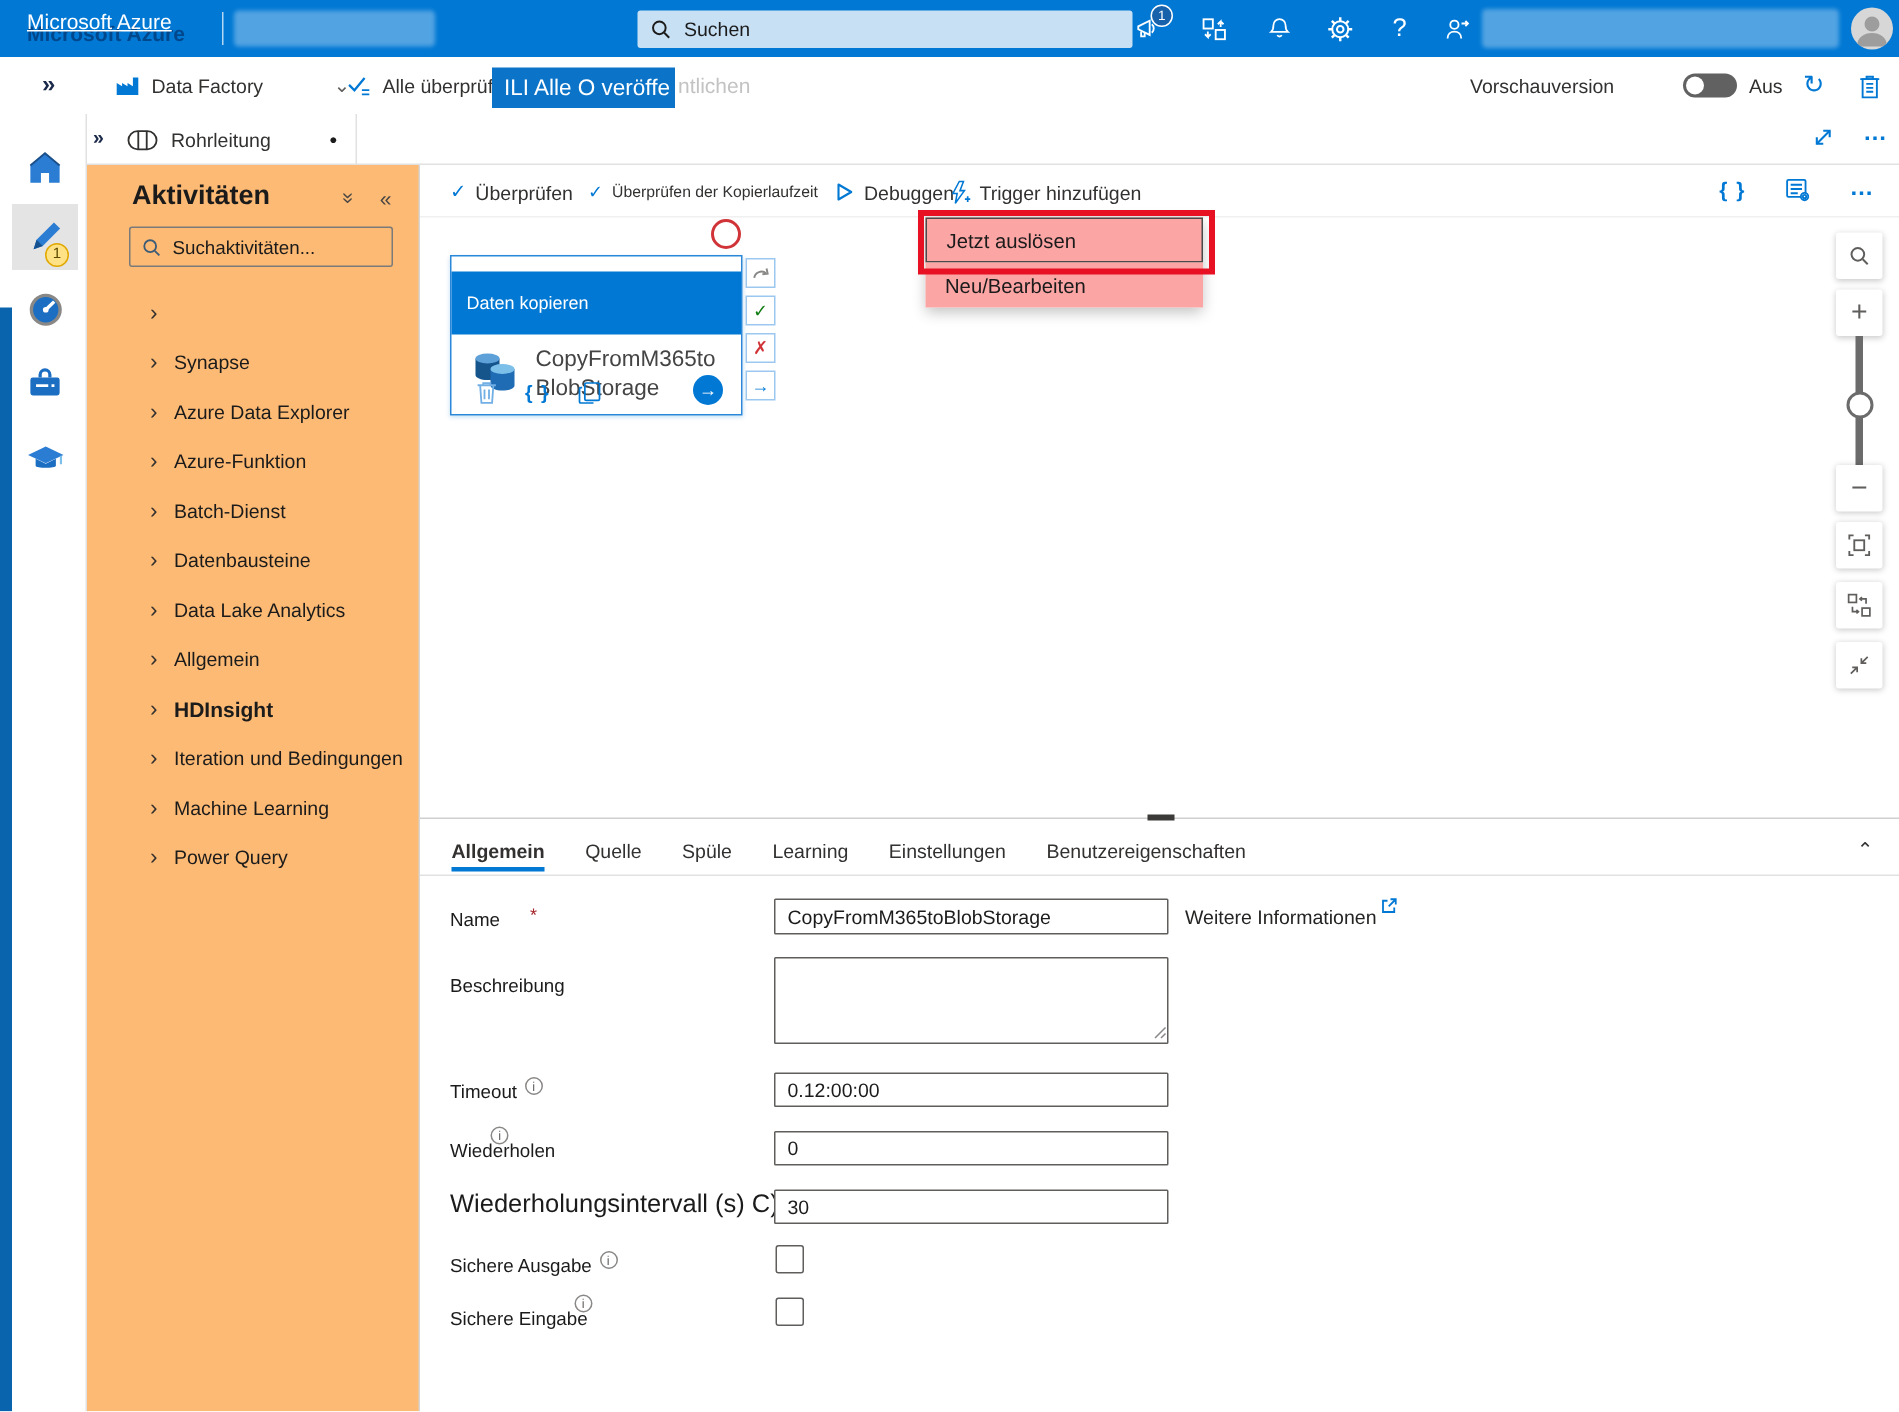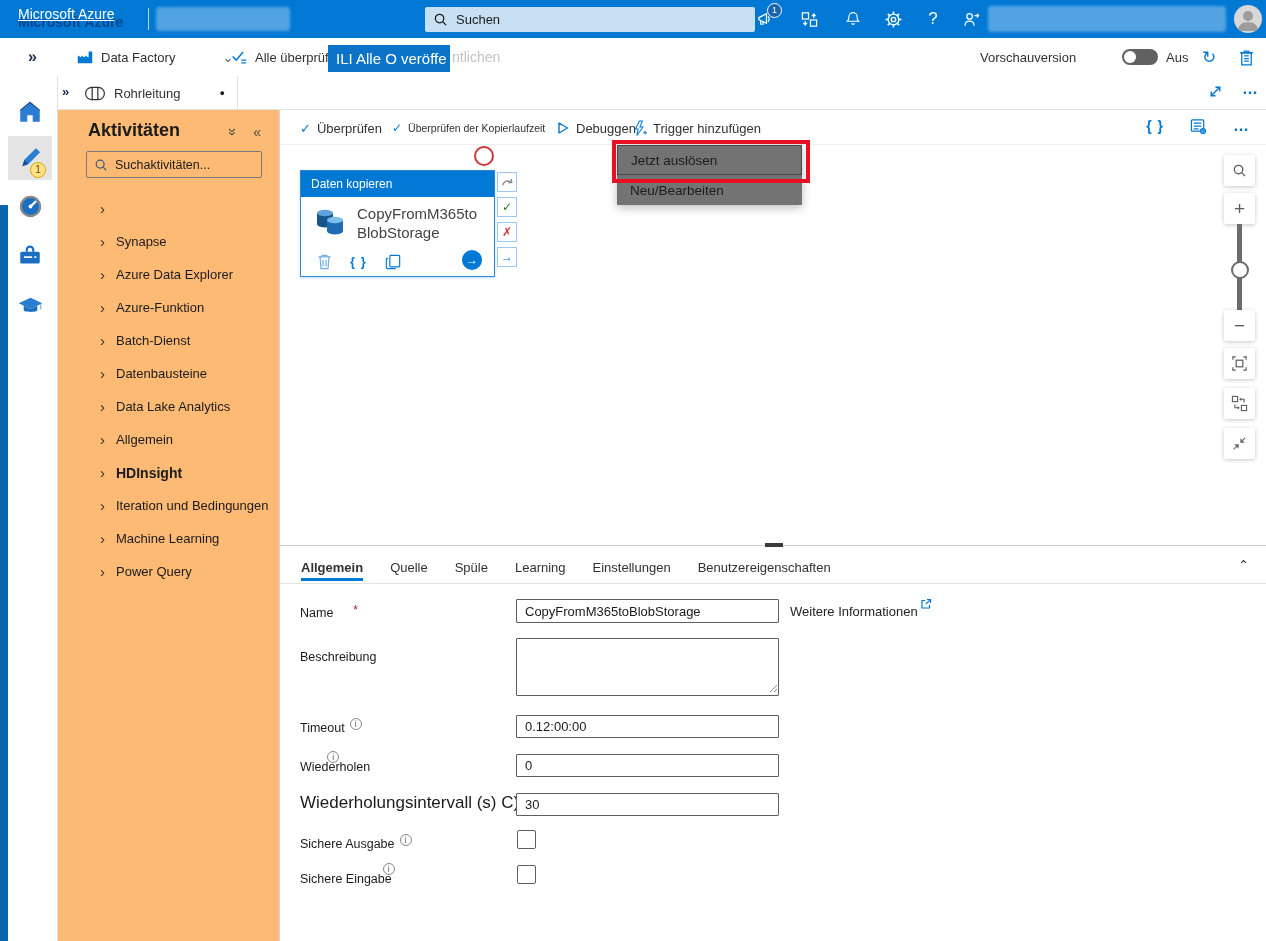--- a/index.html
+++ b/index.html
@@ -59,26 +59,26 @@
   .canvas { position:absolute; left:280px; top:110px; width:986px; height:435px; background:#fff; }
   .cv-toolbar { position:absolute; left:0; top:0; width:986px; height:35px; border-bottom:1px solid #f0f0f0; }
   .cv-btn { position:absolute; top:7px; height:22px; display:flex; align-items:center; gap:6px; font-size:13px; color:#323130; }
   .cv-btn .blue { color:#0078d4; }
   .cv-right { position:absolute; right:16px; top:7px; display:flex; gap:26px; align-items:center; color:#0078d4; }
   .braces-glyph { font-size:14px; font-weight:bold; color:#0078d4; letter-spacing:1px; }
   .ellipsis-glyph { font-size:16px; font-weight:bold; color:#0078d4; letter-spacing:1px; }
 
   .red-box { position:absolute; left:332px; top:30px; width:198px; height:43px; border:4px solid #e81123; z-index:6; }
   .trigger-menu { position:absolute; left:337px; top:35px; width:185px; background:#fff; box-shadow:0 3px 9px rgba(0,0,0,.25); z-index:5; }
-  .menu-item { height:30px; display:flex; align-items:center; padding-left:13px; font-size:13.5px; color:#1b1b1b; background:#737373; }
+  .menu-item { height:30px; display:flex; align-items:center; padding-left:13px; font-size:13.5px; color:#1b1b1b; background:#fca5a5; }
   .menu-item.focused { border:1px solid #4a4a4a; }
   .red-circle { position:absolute; left:194px; top:36px; width:20px; height:20px; border:2px solid #d13438; border-radius:50%; z-index:4; }
 
   .node { position:absolute; left:20px; top:60px; width:195px; height:107px; border:1px solid #2b88d8; background:#fff; box-shadow:0 1px 3px rgba(0,120,212,.25); }
-  .node-header { height:26px; background:#0078d4; color:#fff; font-size:12px; display:flex; align-items:center; padding-left:10px; }
+  .node-header { height:42px; background:#0078d4; color:#fff; font-size:12px; display:flex; align-items:center; padding-left:10px;margin-top:10px; }
   .node-body { display:flex; align-items:flex-start; padding:8px 6px 0 12px; gap:10px; }
   .node-name { width:128px; font-size:15px; color:#444; line-height:1.25; word-break:break-all; }
   .node-footer { position:absolute; left:0; bottom:6px; width:100%; display:flex; align-items:center; gap:18px; padding-left:16px; }
   .node-go { position:absolute; right:12px; bottom:6px; width:20px; height:20px; border-radius:50%; background:#0078d4; color:#fff; font-size:12px; text-align:center; line-height:20px; }
   .port { position:absolute; left:217px; width:20px; height:20px; border:1px solid #9cc8ef; background:#fff; display:flex; align-items:center; justify-content:center; font-size:12px; }
   .port.ok { color:#107c10; font-weight:bold; }
   .port.err { color:#d13438; font-weight:bold; }
   .port.go { color:#0078d4; font-weight:bold; }
 
   .rail-r { position:absolute; left:944px; top:45px; width:34px; }

